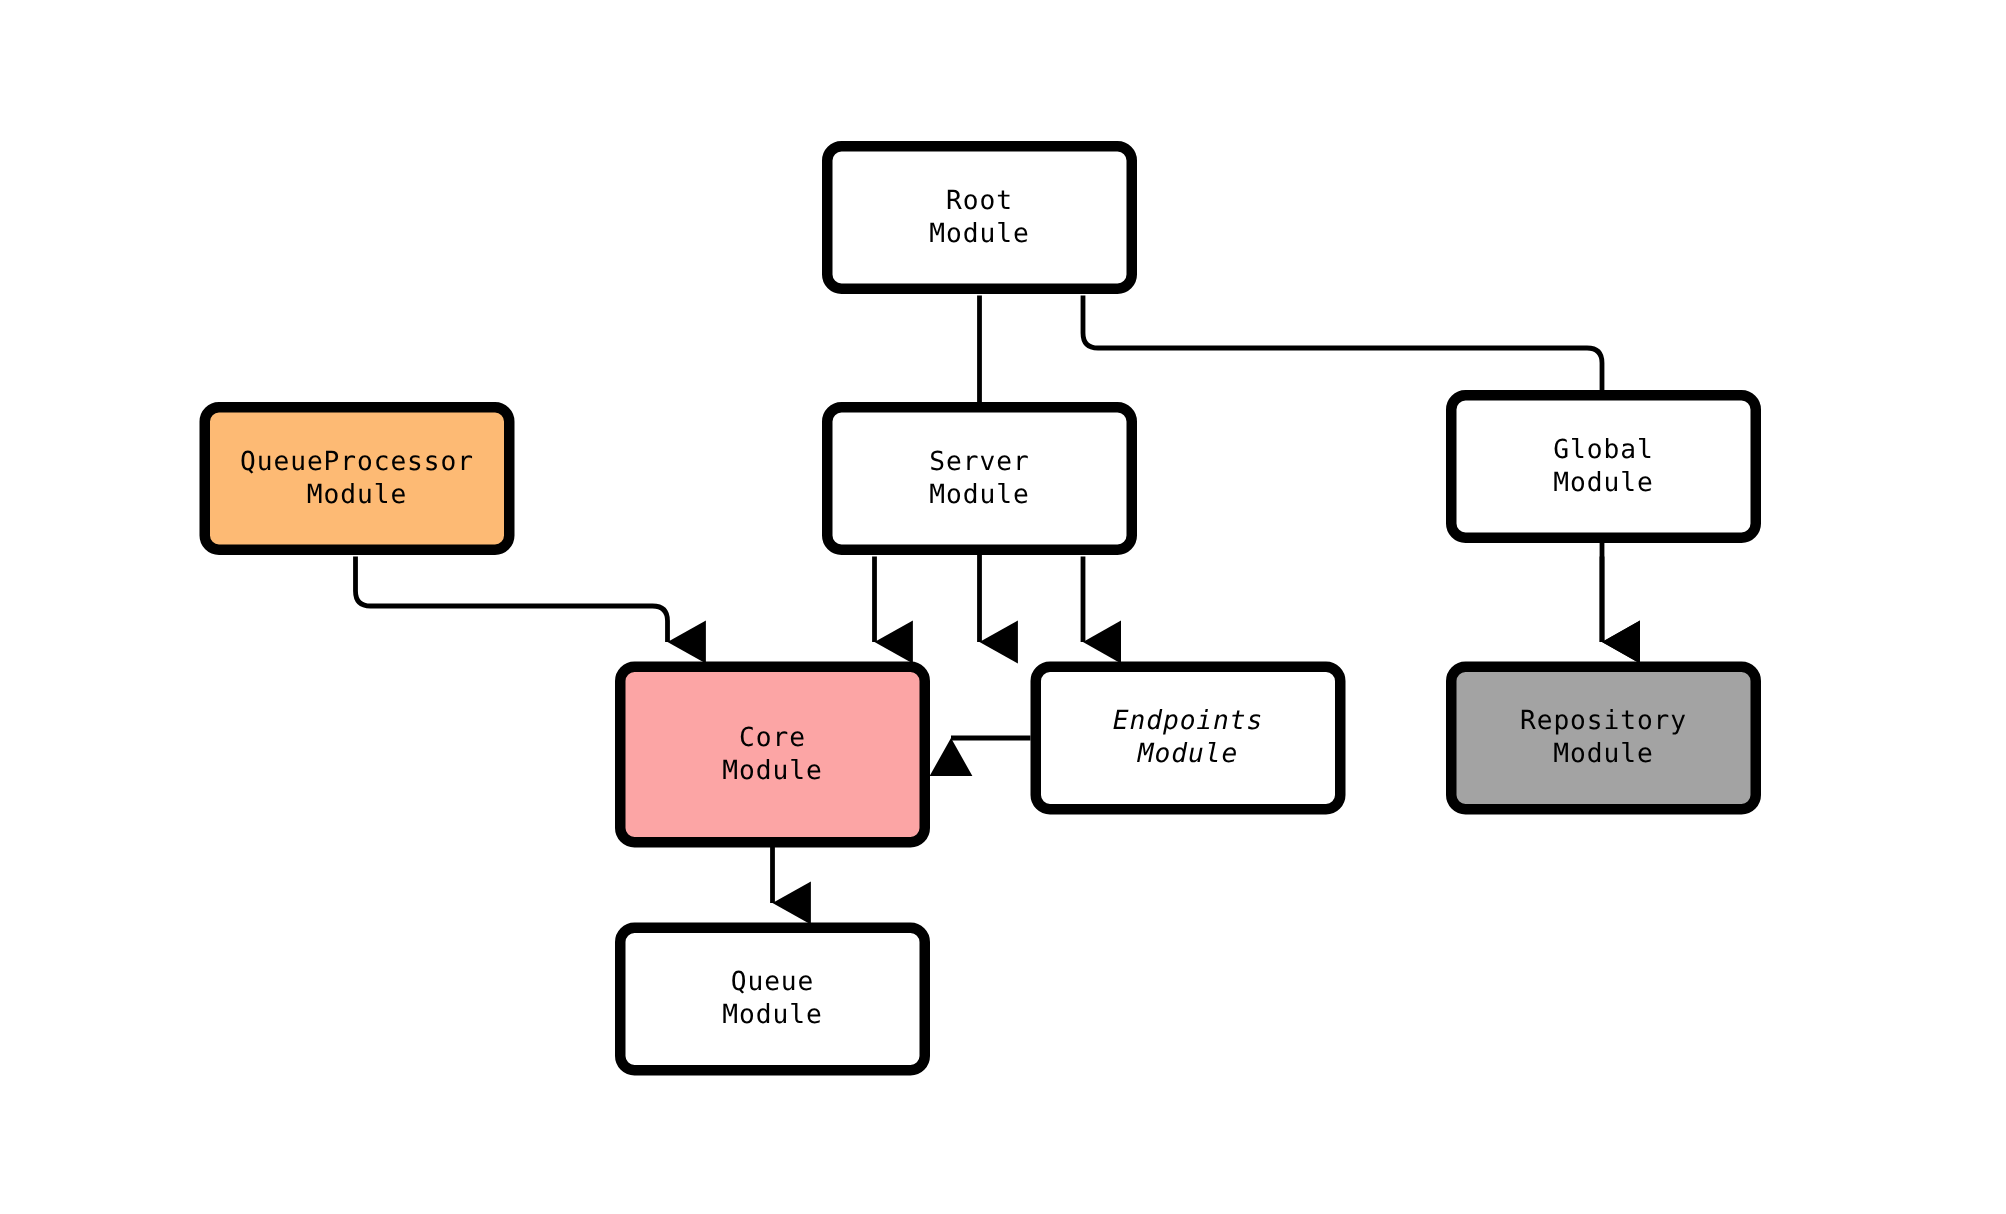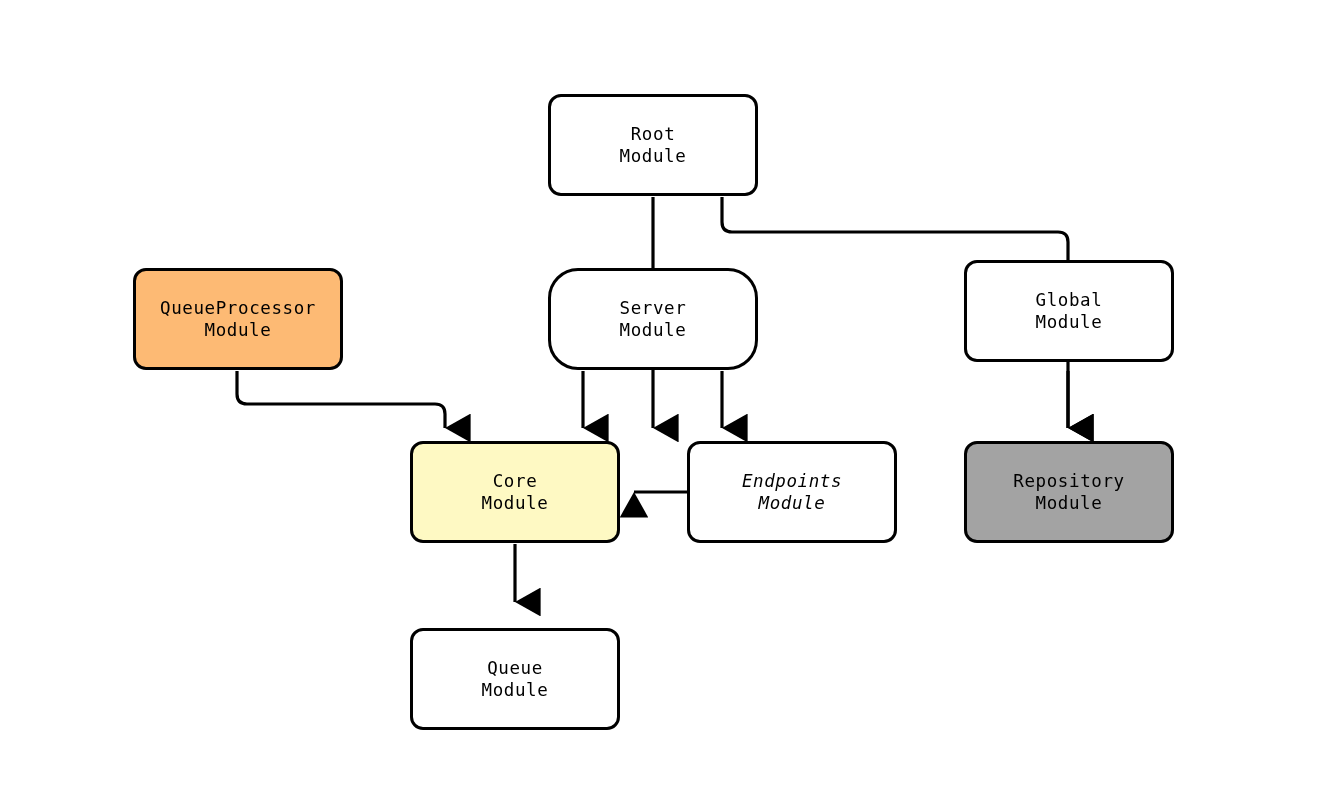--- a/index.html
+++ b/index.html
@@ -20,21 +20,21 @@
     left: 0;
     top: 0;
     width: 1337px;
     height: 809px;
     pointer-events: none;
   }
   .node {
     position: absolute;
     box-sizing: border-box;
     background: #ffffff;
-    border: 3px solid #c4b5fd;
+    border: 7px solid #c4b5fd;
     border-radius: 13px;
     display: flex;
     flex-direction: column;
     align-items: center;
     justify-content: center;
     z-index: 2;
   }
   .node-line {
     font-family: "DejaVu Sans Mono", "Liberation Mono", monospace;
     font-size: 17.5px;
@@ -70,43 +70,43 @@
   <div class="node" style="left: 548px; top: 94px; width: 210px; height: 102px; background: rgb(255, 255, 255); border-color: rgb(0, 0, 0);">
     <span class="node-line">Root</span>
     <span class="node-line">Module</span>
   </div>
 
   <div class="node" style="left: 133px; top: 268px; width: 210px; height: 102px; background: #fdba74; border-color: rgb(0, 0, 0);">
     <span class="node-line">QueueProcessor</span>
     <span class="node-line">Module</span>
   </div>
 
-  <div class="node" style="left: 548px; top: 268px; width: 210px; height: 102px; background: rgb(255, 255, 255); border-color: rgb(0, 0, 0); border-radius: 30px;">
+  <div class="node" style="left: 548px; top: 268px; width: 210px; height: 102px; background: rgb(255, 255, 255); border-color: rgb(0, 0, 0);">
     <span class="node-line">Server</span>
     <span class="node-line">Module</span>
   </div>
 
   <div class="node" style="left: 964px; top: 260px; width: 210px; height: 102px; background: rgb(255, 255, 255); border-color: rgb(0, 0, 0);">
     <span class="node-line">Global</span>
     <span class="node-line">Module</span>
   </div>
 
-  <div class="node" style="left: 410px; top: 441px; width: 210px; height: 102px; background: #fef9c3; border-color: rgb(0, 0, 0);">
+  <div class="node" style="left: 410px; top: 441px; width: 210px; height: 124px; background: #fca5a5; border-color: rgb(0, 0, 0);">
     <span class="node-line">Core</span>
     <span class="node-line">Module</span>
   </div>
 
   <div class="node" style="left: 687px; top: 441px; width: 210px; height: 102px; background: rgb(255, 255, 255); border-color: rgb(0, 0, 0); font-style: italic;">
     <span class="node-line">Endpoints</span>
     <span class="node-line">Module</span>
   </div>
 
   <div class="node" style="left: 964px; top: 441px; width: 210px; height: 102px; background: #a3a3a3; border-color: rgb(0, 0, 0);">
     <span class="node-line">Repository</span>
     <span class="node-line">Module</span>
   </div>
 
-  <div class="node" style="left: 410px; top: 628px; width: 210px; height: 102px; background: rgb(255, 255, 255); border-color: rgb(0, 0, 0);">
+  <div class="node" style="left: 410px; top: 615px; width: 210px; height: 102px; background: rgb(255, 255, 255); border-color: rgb(0, 0, 0);">
     <span class="node-line">Queue</span>
     <span class="node-line">Module</span>
   </div>
 
 </div>
 
 </body></html>

